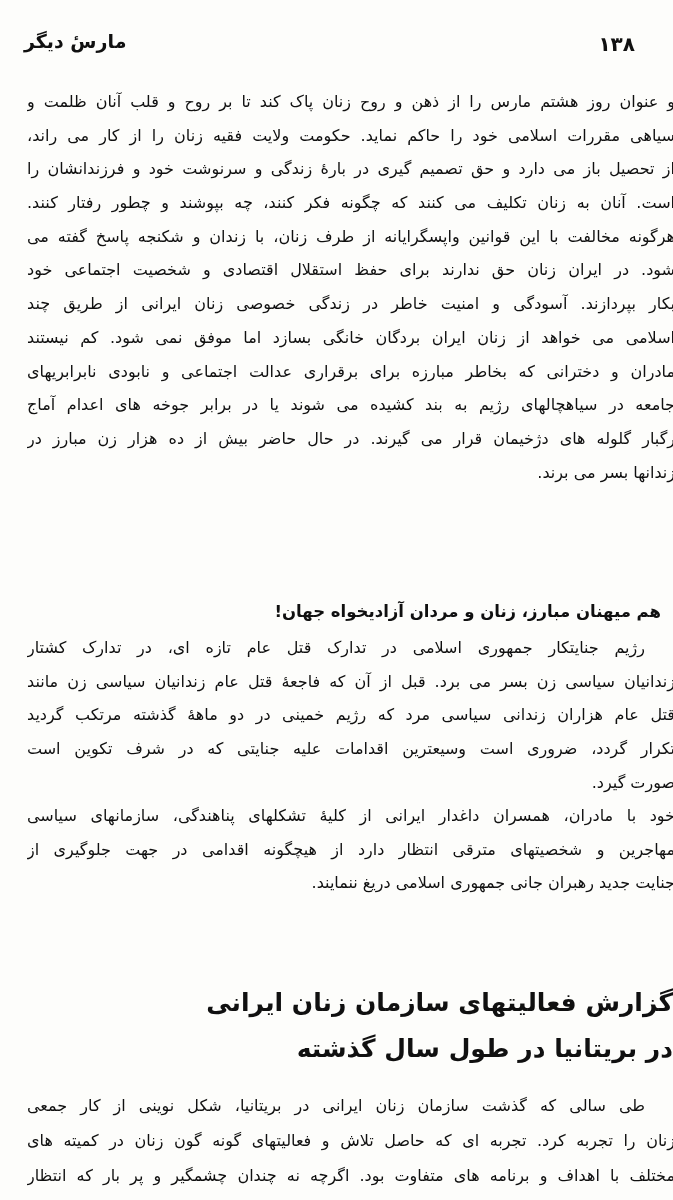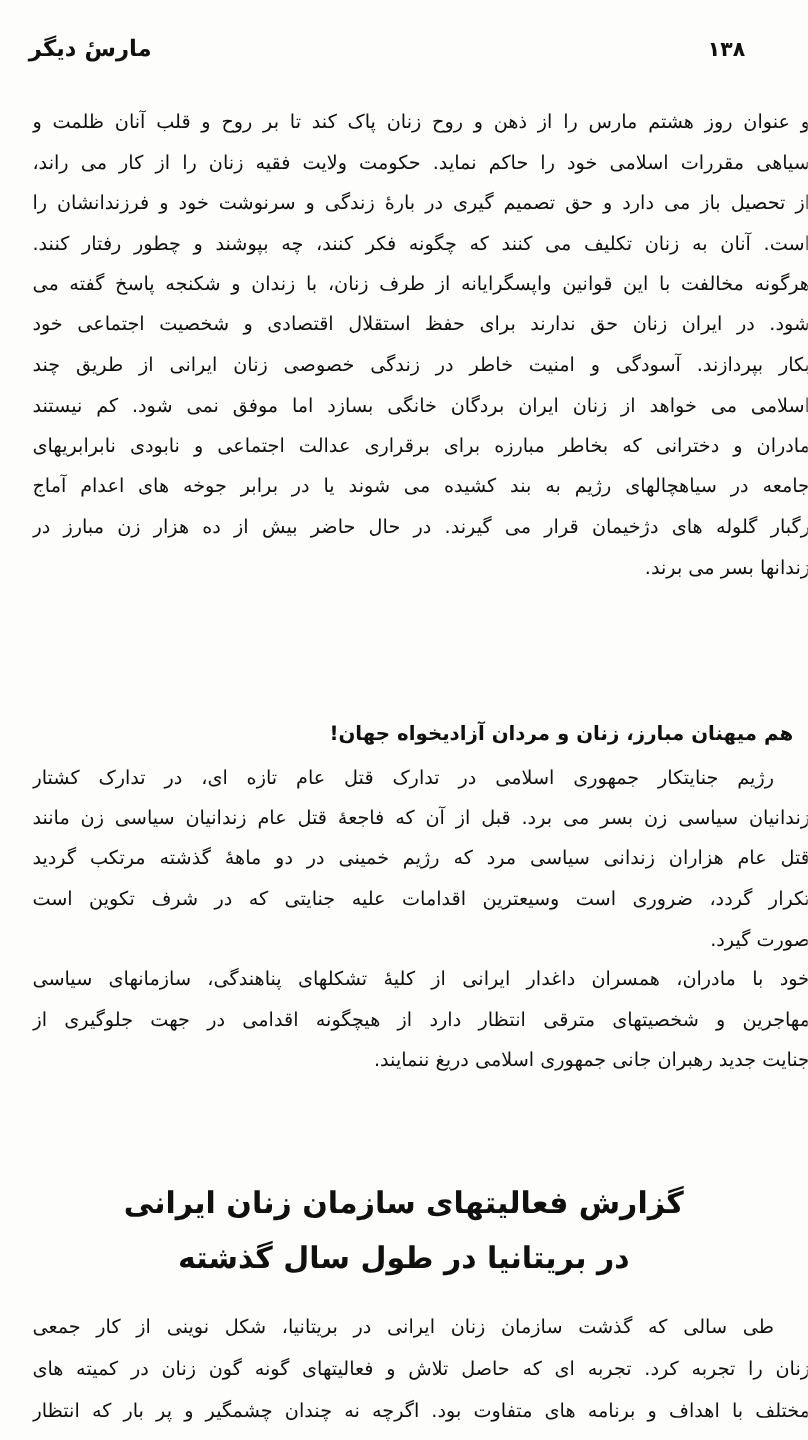--- a/index.html
+++ b/index.html
@@ -23,22 +23,22 @@
   .running-head {
     position: absolute;
     top: 30px;
     left: 0;
     right: 0;
     height: 32px;
   }
   .page-number {
     position: absolute;
     top: 2px;
-    right: 52px;
-    font-size: 17px;
+    right: 38px;
+    font-size: 20px;
     font-weight: bold;
     letter-spacing: 1px;
   }
   .journal-title {
     position: absolute;
     top: 0;
     left: 24px;
     font-size: 19px;
     font-weight: bold;
   }
@@ -69,21 +69,20 @@
     line-height: 34px;
   }
   .p1 { top: 85px;  }
   .p2 { top: 631px; }
   .p3 { top: 799px; }
   .section-heading {
     position: absolute;
     left: 0;
     right: 0;
     top: 980px;
-    text-align: center;
     font-size: 25px;
     font-weight: bold;
     line-height: 46px;
   }
   .p4 { top: 1088px; }
   .p4 .ln { line-height: 35px; height: 35px; }
 </style>
 </head>
 <body>
 

